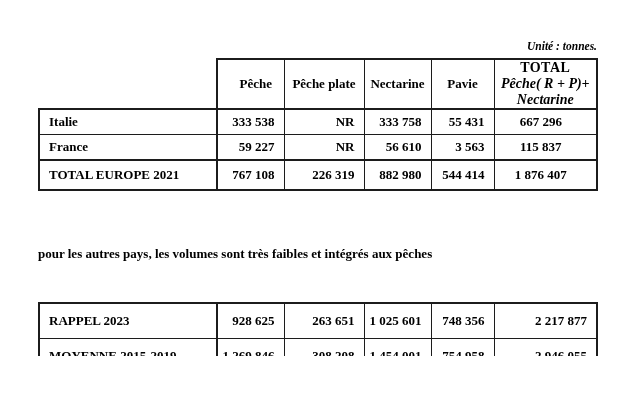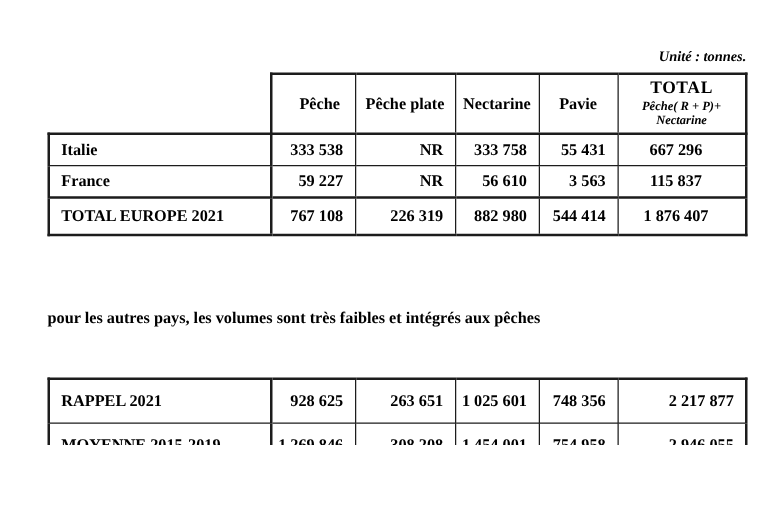--- a/index.html
+++ b/index.html
@@ -38,21 +38,21 @@
     text-align: center;
     height: 46px;
     vertical-align: middle;
     border-top-width: 2px;
     border-bottom-width: 2px;
   }
   .main-table .col-head.first-col { border-left-width: 2px; padding-left: 10px; }
   .main-table .col-head.last-col  { border-right-width: 2px; }
   .total-head { line-height: 1.15; }
   .total-head .t1 { font-size: 14px; font-weight: bold; letter-spacing: 0.5px; }
-  .total-head .t2 { font-size: 10px; font-weight: bold; font-style: italic; }
+  .total-head .t2 { font-size: 14px; font-weight: bold; font-style: italic; }
 
   .main-table .row-label {
     font-weight: bold;
     text-align: left;
     padding-left: 9px;
     border-left-width: 2px;
     height: 24px;
     vertical-align: middle;
   }
   .main-table .val {
@@ -163,21 +163,21 @@
     <colgroup>
       <col style="width:178px">
         <col style="width:67px">
         <col style="width:80px">
       <col style="width:67px">
         <col style="width:63px">
         <col style="width:103px">
     </colgroup>
     <tbody>
         <tr>
-      <td class="row-label">RAPPEL 2021</td>
+      <td class="row-label">RAPPEL 2023</td>
       <td class="val sep-left">928 625</td>
       <td class="val">263 651</td>
       <td class="val">1 025 601</td>
       <td class="val">748 356</td>
       <td class="val last-col">2 217 877</td>
     </tr>
     <tr>
       <td class="row-label">MOYENNE 2015-2019</td>
       <td class="val sep-left">1 269 846</td>
       <td class="val">308 208</td>

